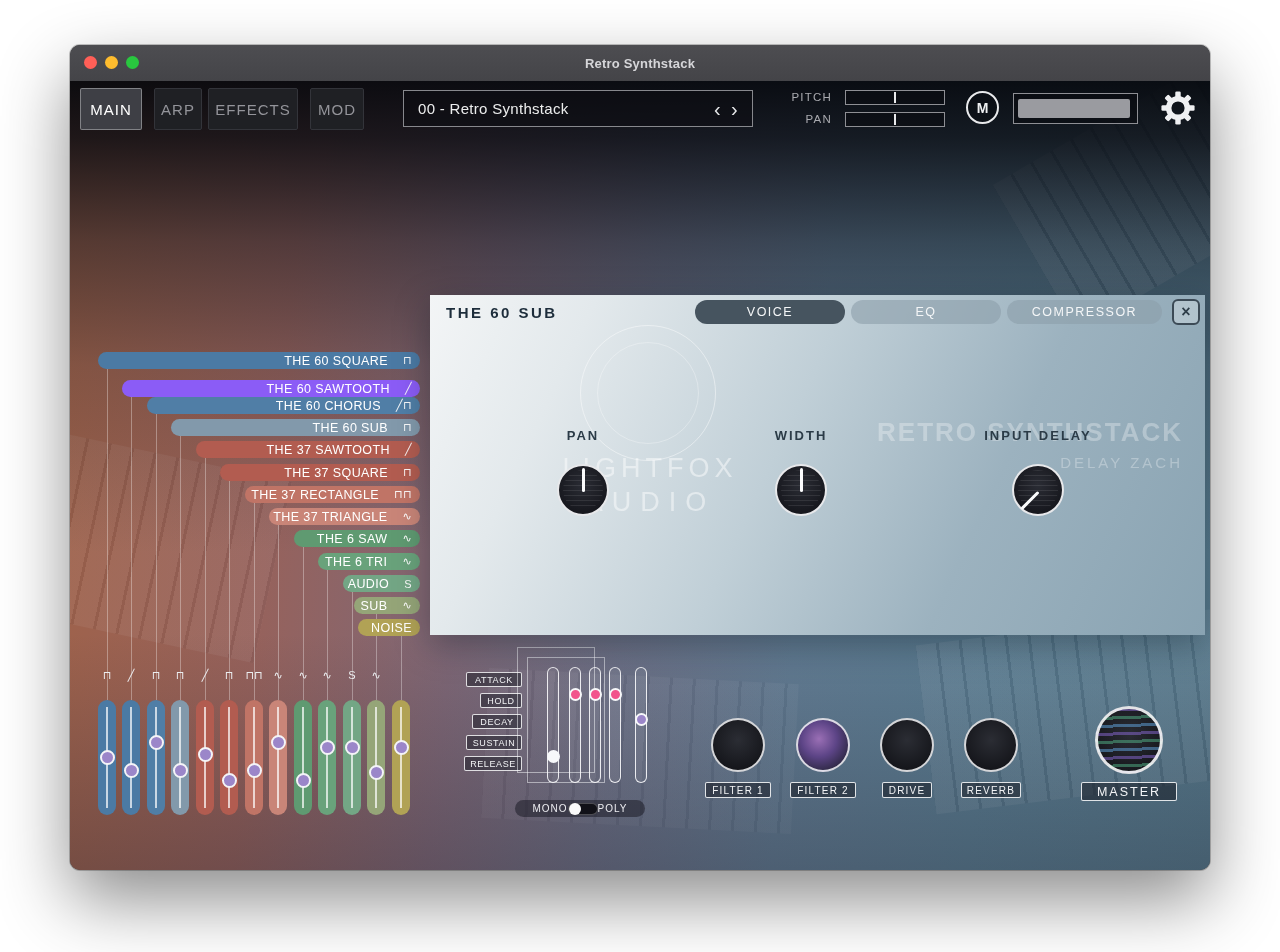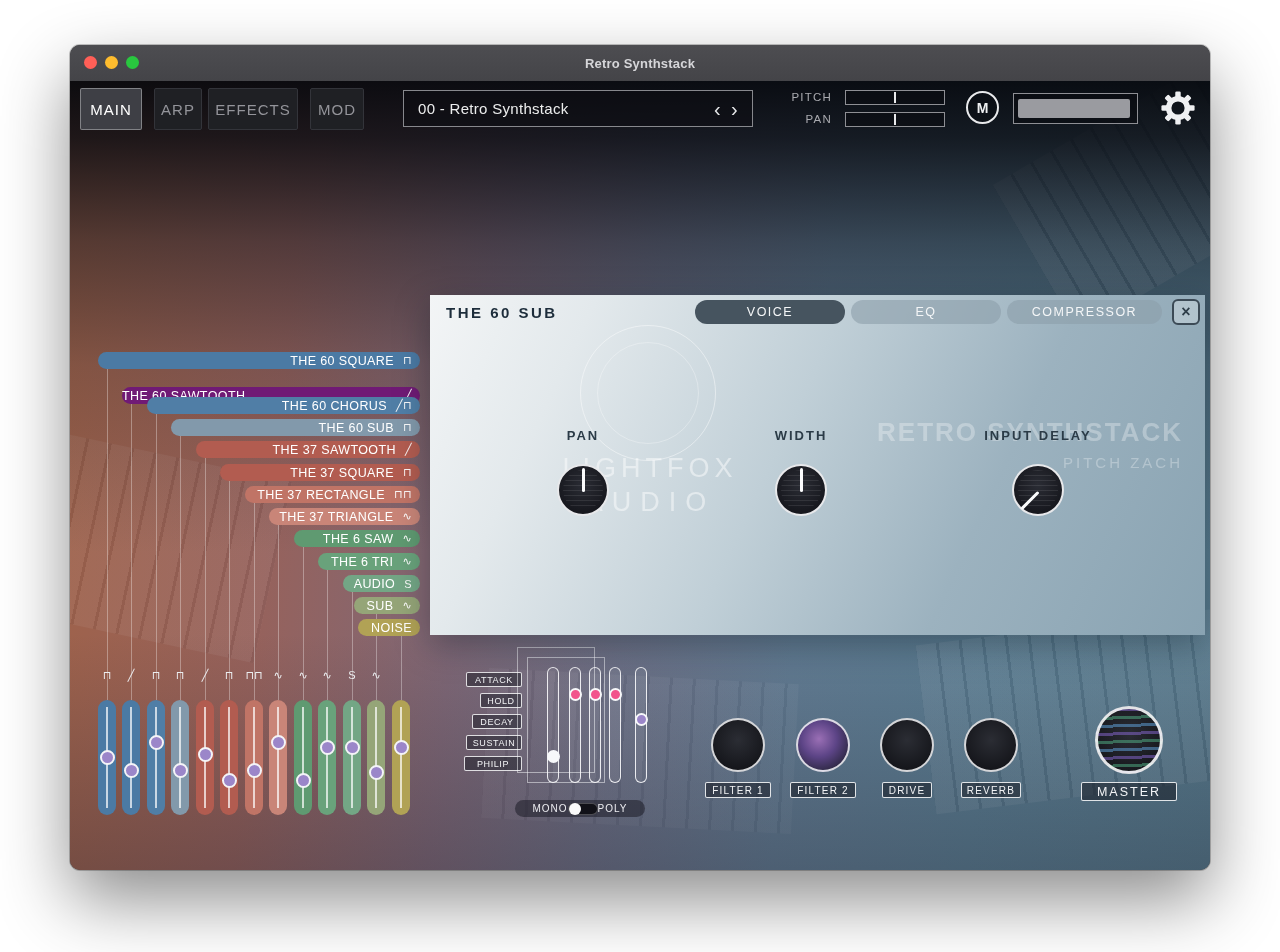--- a/index.html
+++ b/index.html
@@ -37,21 +37,21 @@
   .minislider{position:absolute;left:775px;width:100px;height:15px;border:1px solid #8e8f94;background:rgba(10,11,16,.6);box-sizing:border-box}
   .minislider::after{content:"";position:absolute;left:calc(50% - 1px);top:1px;bottom:1px;width:2px;background:#e8e9eb}
   .mbtn{position:absolute;left:896px;top:10px;width:33px;height:33px;border-radius:50%;border:2px solid #e9eaec;color:#eff0f2;
         display:flex;align-items:center;justify-content:center;font-size:14px;font-weight:700;box-sizing:border-box;background:rgba(10,11,16,.35)}
   .meter{position:absolute;left:943px;top:12px;width:125px;height:31px;border:1px solid #8e8f94;background:rgba(10,11,16,.6);box-sizing:border-box}
   .meter .fill{position:absolute;left:4px;top:5px;bottom:5px;width:112px;background:#9a9ba0;border-radius:2px}
   .gear{position:absolute;left:1091px;top:10px;width:34px;height:34px}
 
   
   .layer{position:absolute;height:17px;border-radius:8.5px;display:flex;align-items:center;justify-content:flex-end;
-         gap:9px;padding-right:8px;box-sizing:border-box;color:#fff;font-size:12.5px;letter-spacing:.4px;white-space:nowrap;z-index:3}
+         gap:15px;padding-right:8px;box-sizing:border-box;color:#fff;font-size:12.5px;letter-spacing:.4px;white-space:nowrap;z-index:3}
   .layer .glyph{font-size:11px;opacity:.95}
   .cline{position:absolute;width:1px;background:rgba(255,255,255,.33);z-index:2}
   .wg{position:absolute;top:588px;width:24px;text-align:center;color:#eceef0;font-size:11px;z-index:3}
 
   
   .fader{position:absolute;top:619px;width:18px;height:115px;border-radius:9px;z-index:3}
   .fader::before{content:"";position:absolute;left:calc(50% - 1px);top:7px;bottom:7px;width:2px;background:rgba(255,255,255,.7)}
   .fknob{position:absolute;left:calc(50% - 7.5px);width:15px;height:15px;border-radius:50%;border:2px solid #f4f4f7;
          box-sizing:border-box;bottom:calc(4px + var(--level,0.5)*93px);z-index:4}
 
@@ -181,21 +181,21 @@
     <div class="cline" style="left:233px;top:466px;height:153px"></div>
     <div class="cline" style="left:257px;top:489px;height:130px"></div>
     <div class="cline" style="left:282px;top:511px;height:108px"></div>
     <div class="cline" style="left:306px;top:533px;height:86px"></div>
     <div class="cline" style="left:331px;top:555px;height:64px"></div>
 
     <div class="layer" style="top: 271px; left: 28px; width: 322px; background-color: rgb(75, 122, 164);">
         <span>THE 60  SQUARE</span>
         <span class="glyph">⊓</span>
       </div>
-    <div class="layer" style="top: 306px; left: 52px; width: 298px; background-color: #701a75; justify-content: space-between;">
+    <div class="layer" style="top: 299px; left: 52px; width: 298px; background-color: #8b5cf6;">
         <span>THE 60 SAWTOOTH</span>
         <span class="glyph">╱</span>
       </div>
     <div class="layer" style="top: 316px; left: 77px; width: 273px; background-color: rgb(80, 126, 166);">
         <span>THE 60 CHORUS</span>
         <span class="glyph">╱⊓</span>
       </div>
     <div class="layer" style="top: 338px; left: 101px; width: 249px; background-color: rgb(130, 153, 171);">
         <span>THE 60 SUB</span>
         <span class="glyph">⊓</span>
@@ -287,21 +287,21 @@
         <div class="fknob" style="--level: 0.33; background-color: rgb(155, 134, 201);"></div>
       </div>
     <div class="fader" style="left: 322px; background-color: rgb(177, 162, 85);">
         <div class="fknob" style="--level: 0.60; background-color: rgb(155, 134, 201);"></div>
       </div>
 
     <div class="envlabel" style="left:396px;top:591px;width:56px">ATTACK</div>
     <div class="envlabel" style="left:410px;top:612px;width:42px">HOLD</div>
     <div class="envlabel" style="left:402px;top:633px;width:50px">DECAY</div>
     <div class="envlabel" style="left:396px;top:654px;width:56px">SUSTAIN</div>
-    <div class="envlabel" style="left:394px;top:675px;width:58px">PHILIP</div>
+    <div class="envlabel" style="left:394px;top:675px;width:58px">RELEASE</div>
 
     <div class="env-rect" style="left:447px;top:566px;width:76px;height:124px"></div>
     <div class="env-rect" style="left:457px;top:576px;width:76px;height:124px"></div>
 
     <div class="etrack" style="left:477px">
         <div class="edot" style="--level: 0.18; background-color: rgb(247, 248, 250);"></div>
       </div>
     <div class="etrack" style="left:499px">
         <div class="edot" style="--level: 0.82; background-color: rgb(242, 84, 140);"></div>
       </div>
@@ -342,21 +342,21 @@
       <div class="ptab off" style="left:577px;width:155px">COMPRESSOR</div>
       <div class="pclose">
           <span style="position:static">×</span>
         </div>
 
       <div class="wm-circle"></div>
       <div class="wm-b1">LIGHTFOX</div>
       <div class="wm-b2">AUDIO</div>
       <div class="wm-right">
         <span class="t">RETRO SYNTHSTACK</span>
-        <span class="a">PITCH ZACH</span>
+        <span class="a">DELAY ZACH</span>
       </div>
 
       <div class="pklabel" style="left:73px">PAN</div>
       <div class="pklabel" style="left:291px">WIDTH</div>
       <div class="pklabel" style="left:528px">INPUT DELAY</div>
 
       <div class="pknob" style="left: 127px; top: 169px; --rot: 0deg;"></div>
       <div class="pknob" style="left: 345px; top: 169px; --rot: 0deg;"></div>
       <div class="pknob" style="left: 582px; top: 169px; --rot: -135deg;"></div>
     </div>

